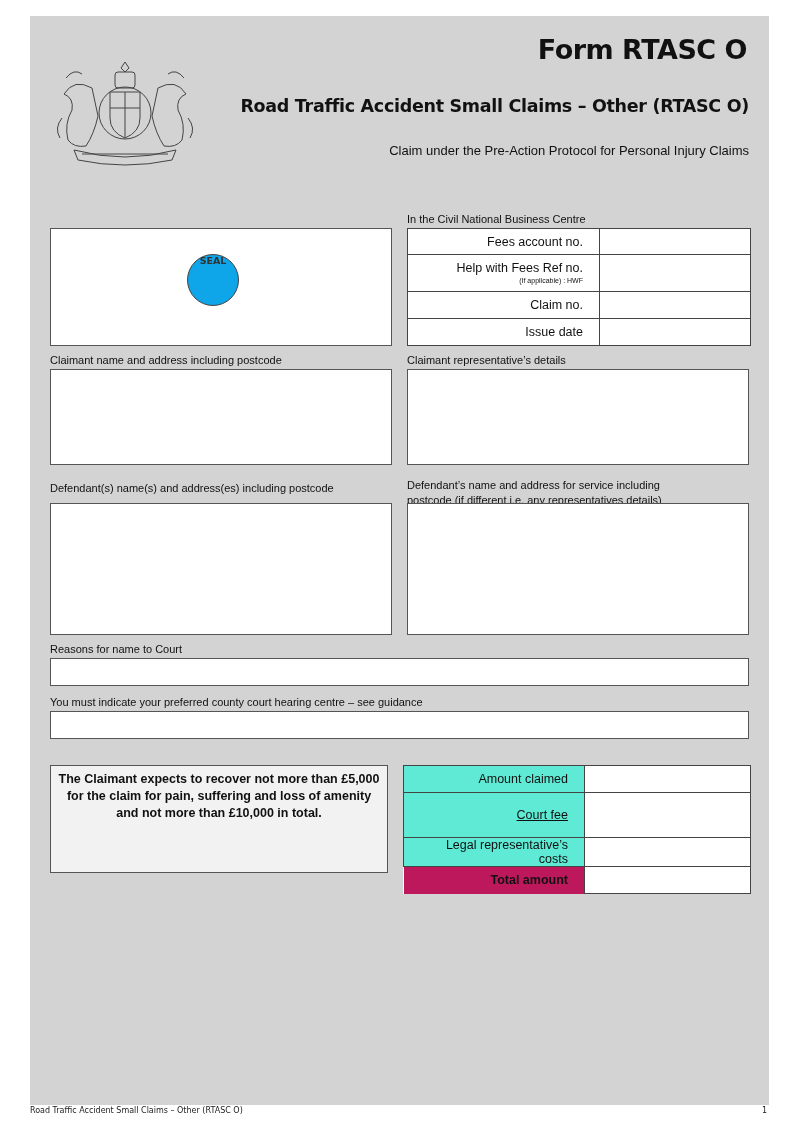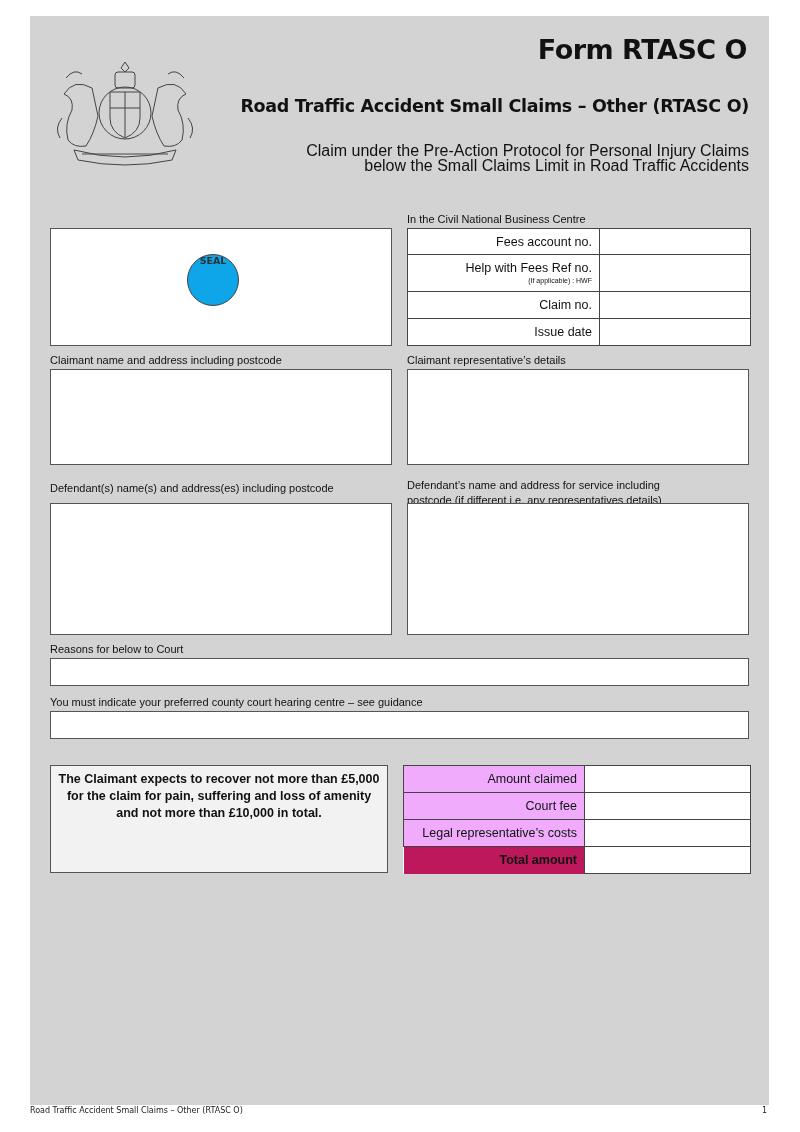--- a/index.html
+++ b/index.html
@@ -1,31 +1,31 @@
 <!DOCTYPE html>
 <html><head>
 <meta charset="utf-8">
 <style>
   html, body { margin:0; padding:0; }
   body { width:800px; height:1132px; background:#ffffff; position:relative; font-family:"Liberation Sans", sans-serif; color:#111; overflow:hidden; }
   .page { position:absolute; left:30px; top:16px; width:739px; height:1089px; background:#d3d3d3; }
   .abs { position:absolute; }
   .form-code { right:22px; top:18px; font-family:"DejaVu Sans", sans-serif; font-weight:bold; font-size:27px; letter-spacing:-0.5px; }
   .form-title { right:20px; top:80px; font-family:"DejaVu Sans", sans-serif; font-weight:bold; font-size:17.5px; letter-spacing:-0.3px; }
-  .subtitle { right:20px; top:127px; font-size:16px; text-align:right; line-height:15px; }
+  .subtitle { right:20px; top:127px; font-size:13px; text-align:right; line-height:15px; }
   .crest { left:22px; top:42px; width:146px; height:112px; }
   .label { font-size:11px; line-height:15px; }
   .box { background:#fff; border:1.5px solid #555; box-sizing:border-box; }
   .seal { left:156px; top:265px; width:52px; height:52px; border-radius:50%; border:1.3px solid #444; box-sizing:border-box; background:#0ea5e9; display:flex; justify-content:center; font-family:"DejaVu Sans", sans-serif; font-weight:bold; font-size:9.5px; color:#333; }
   table.grid { position:absolute; border-collapse:collapse; background:#fff; }
-  table.grid td { border:1.8px solid #444; font-size:12.5px; padding:0 7px; text-align:right; }
+  table.grid td { border:1.8px solid #444; font-size:12.5px; padding:0 16px; text-align:right; }
   table.grid td.val { width:150px; padding:0; }
   .small-note { font-size:7px; display:block; line-height:8px; margin-top:2px; }
   .expect { left:20px; top:749px; width:338px; height:108px; background:#f2f2f2; border:1.5px solid #555; box-sizing:border-box; padding:5px 7px; font-weight:bold; font-size:12.5px; line-height:17px;text-align:center; }
-  table.amounts td.lbl { background:#f0abfc; }
+  table.amounts td.lbl { background:#5eead4; }
   table.amounts tr.total td.lbl { background:#be185d; border:none; font-weight:bold; border-right:1.8px solid #444; }
   .footer { left:30px; top:1106px; font-family:"DejaVu Sans", sans-serif; font-size:8px; color:#222; }
   .pagenum { right:33px; top:1106px; font-family:"DejaVu Sans", sans-serif; font-size:8px; color:#222; }
 </style>
 </head>
 <body>
 
 <div class="page">
 
   <svg class="abs crest" viewBox="0 0 146 112">
@@ -42,21 +42,20 @@
       <path d="M10 60 q-8 10 -2 20 M136 60 q8 10 2 20"></path>
       <path d="M22 92 q51 14 102 0 l-4 10 q-47 10 -94 0 z"></path>
       <path d="M30 96 h86"></path>
     </g>
   </svg>
 
   <div class="abs form-code">Form RTASC O</div>
   <div class="abs form-title">Road Traffic Accident Small Claims – Other (RTASC O)</div>
   <div class="abs subtitle">
     <div>Claim under the Pre-Action Protocol for Personal Injury Claims</div>
-    <div>below the Small Claims Limit in Road Traffic Accidents</div>
   </div>
 
   <div class="abs label" style="left:377px;top:196px;">In the Civil National Business Centre</div>
 
   <div class="abs box" style="left:20px;top:212px;width:342px;height:118px;"></div>
   <div class="abs seal" style="left:157px;top:238px;">
     <span>SEAL</span>
   </div>
 
   <table class="grid" style="left:377px;top:212px;width:344px;">
@@ -88,35 +87,35 @@
 
   <div class="abs label" style="left:20px;top:465px;">Defendant(s) name(s) and address(es) including postcode</div>
   <div class="abs box" style="left:20px;top:487px;width:342px;height:132px;"></div>
 
   <div class="abs label" style="left:377px;top:456px;margin-top:6px;">
     <div>Defendant’s name and address for service including</div>
     <div>postcode (if different i.e. any representatives details)</div>
   </div>
   <div class="abs box" style="left:377px;top:487px;width:342px;height:132px;"></div>
 
-  <div class="abs label" style="left:20px;top:626px;">Reasons for below to Court</div>
+  <div class="abs label" style="left:20px;top:626px;">Reasons for name to Court</div>
   <div class="abs box" style="left:20px;top:642px;width:699px;height:28px;"></div>
 
   <div class="abs label" style="left:20px;top:679px;">You must indicate your preferred county court hearing centre – see guidance</div>
   <div class="abs box" style="left:20px;top:695px;width:699px;height:28px;"></div>
 
   <div class="abs expect">The Claimant expects to recover not more than £5,000 for the claim for pain, suffering and loss of amenity and not more than £10,000 in total.</div>
 
   <table class="grid amounts" style="left:373px;top:749px;width:348px;">
     <tbody>
         <tr style="height:27px;">
       <td class="lbl">Amount claimed</td>
       <td class="val" style="width:165px;"></td>
     </tr>
-    <tr style="height:27px;">
+    <tr style="height:45px;text-decoration:underline;">
       <td class="lbl">Court fee</td>
       <td class="val" style="width:165px;"></td>
     </tr>
     <tr style="height:27px;">
       <td class="lbl">Legal representative’s costs</td>
       <td class="val" style="width:165px;"></td>
     </tr>
     <tr class="total" style="height:27px;">
       <td class="lbl">Total amount</td>
       <td class="val" style="width:165px;"></td>

